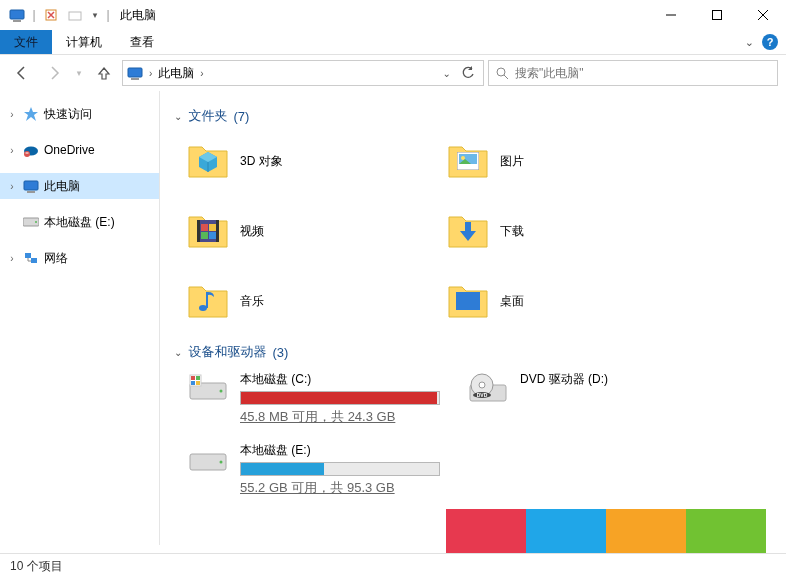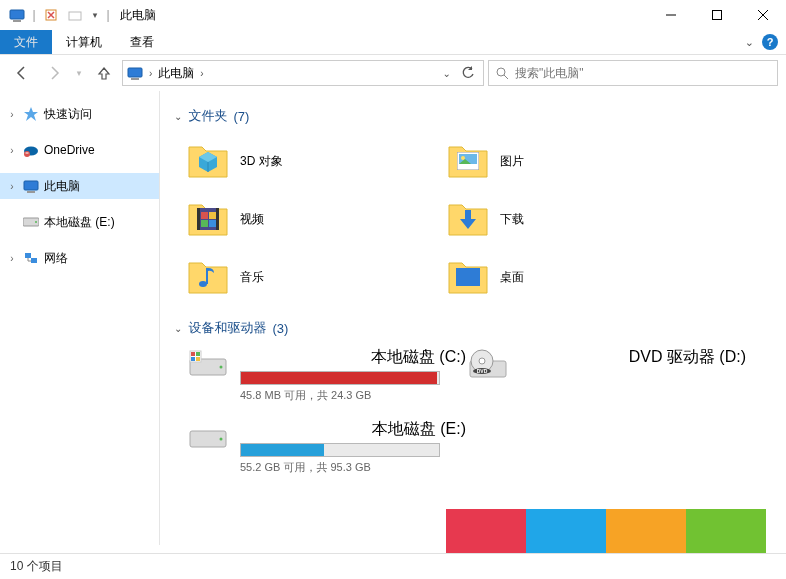--- a/index.html
+++ b/index.html
@@ -7,21 +7,21 @@
 
 .titlebar { height: 30px; display: flex; align-items: center; padding-left: 6px; }
 .titlebar .qat { display: flex; align-items: center; gap: 2px; }
 .titlebar .qat-item { width: 22px; height: 22px; display: flex; align-items: center; justify-content: center; }
 .titlebar .title { margin-left: 8px; font-size: 12px; }
 .titlebar .winctrl { margin-left: auto; display: flex; }
 .titlebar .winctrl div { width: 46px; height: 30px; display: flex; align-items: center; justify-content: center; }
 
 .menubar { height: 25px; display: flex; align-items: stretch; border-bottom: 1px solid #e1e1e1; }
 .menubar .tab { padding: 0 14px; display: flex; align-items: center; font-size: 12px; }
-.menubar .tab.active { background: #1979ca; color: #e5e5e5; }
+.menubar .tab.active { background: #1979ca; color: #0f172a; }
 .menubar .right { margin-left: auto; display: flex; align-items: center; padding-right: 8px; gap: 8px; }
 .help-circle { width: 16px; height: 16px; border-radius: 50%; background: #1979ca; color: #fff; display: flex; align-items: center; justify-content: center; font-size: 11px; font-weight: bold; }
 
 .navbar { height: 36px; display: flex; align-items: center; padding: 4px 8px; gap: 4px; }
 .nav-btn { width: 28px; height: 28px; display: flex; align-items: center; justify-content: center; color: #555; }
 .nav-btn.disabled { color: #bbb; }
 .addr { flex: 1; height: 26px; border: 1px solid #ccc; display: flex; align-items: center; padding: 0 4px; gap: 6px; }
 .addr .crumb { font-size: 12px; }
 .addr-ctrls { margin-left: auto; display: flex; align-items: center; gap: 10px; color: #555; padding-right:4px; }
 .search { width: 290px; height: 26px; border: 1px solid #ccc; display: flex; align-items: center; padding: 0 6px; gap: 6px; color: #777; }
@@ -31,35 +31,35 @@
 .tree-item { height: 26px; display: flex; align-items: center; padding-left: 6px; gap: 4px; font-size: 12px; }
 .tree-item .exp { width: 12px; text-align: center; color: #666; font-size: 10px; }
 .tree-item.selected { background: #cde8ff; }
 .tree-icon { width: 18px; height: 18px; display: flex; align-items: center; justify-content: center; }
 .tree-spacer { height: 10px; }
 
 .content { flex: 1; padding: 10px 14px; overflow-y: auto; }
 .group-hdr { display: flex; align-items: center; gap: 6px; color: #1a4e8a; font-size: 13px; margin: 6px 0 10px; }
 .group-hdr .chev { font-size: 10px; color: #555; }
 
-.folders-grid { display: grid; grid-template-columns: 260px 260px; gap: 6px 0; margin-left: 12px; }
+.folders-grid { display: grid; grid-template-columns: 260px 260px; gap: 18px 0; margin-left: 12px; }
 .folder-item { display: flex; align-items: center; gap: 10px; height: 52px; }
 .folder-icon { width: 44px; height: 44px; position: relative; }
 .folder-back { position: absolute; inset: 0; }
 .folder-overlay { position: absolute; left: 10px; top: 10px; width: 24px; height: 24px; display:flex; align-items:center; justify-content:center; }
 .folder-label { font-size: 12px; }
 
 .drives { margin-left: 12px; display: grid; grid-template-columns: 280px 280px; gap: 16px 0; }
 .drive { display: flex; gap: 10px; }
 .drive-icon { width: 44px; height: 36px; display:flex; align-items:center; justify-content:center; }
 .drive-info { flex: 1; }
-.drive-name { font-size: 16px; margin-bottom: 3px; text-align: right; }
+.drive-name { font-size: 12px; margin-bottom: 3px; }
 .drive-bar { height: 14px; border: 1px solid #b8b8b8; background: #eaeaea; position: relative; margin-bottom: 3px; width: 200px; }
 .drive-fill { height: 100%; }
-.drive-stats { font-size: 11px; color: #666; }
+.drive-stats { font-size: 13px; color: #666; text-decoration: underline; }
 
 .statusbar { position: absolute; bottom: 0; left: 0; right: 0; height: 26px; border-top: 1px solid #e1e1e1; display: flex; align-items: center; padding: 0 10px; font-size: 12px; color: #333; }
 
 .color-strip { position: absolute; bottom: 26px; right: 20px; height: 44px; display: flex; }
 .color-strip div { width: 80px; height: 44px; }
 
 svg { display: block; }
 </style>
 </head>
 <body>

